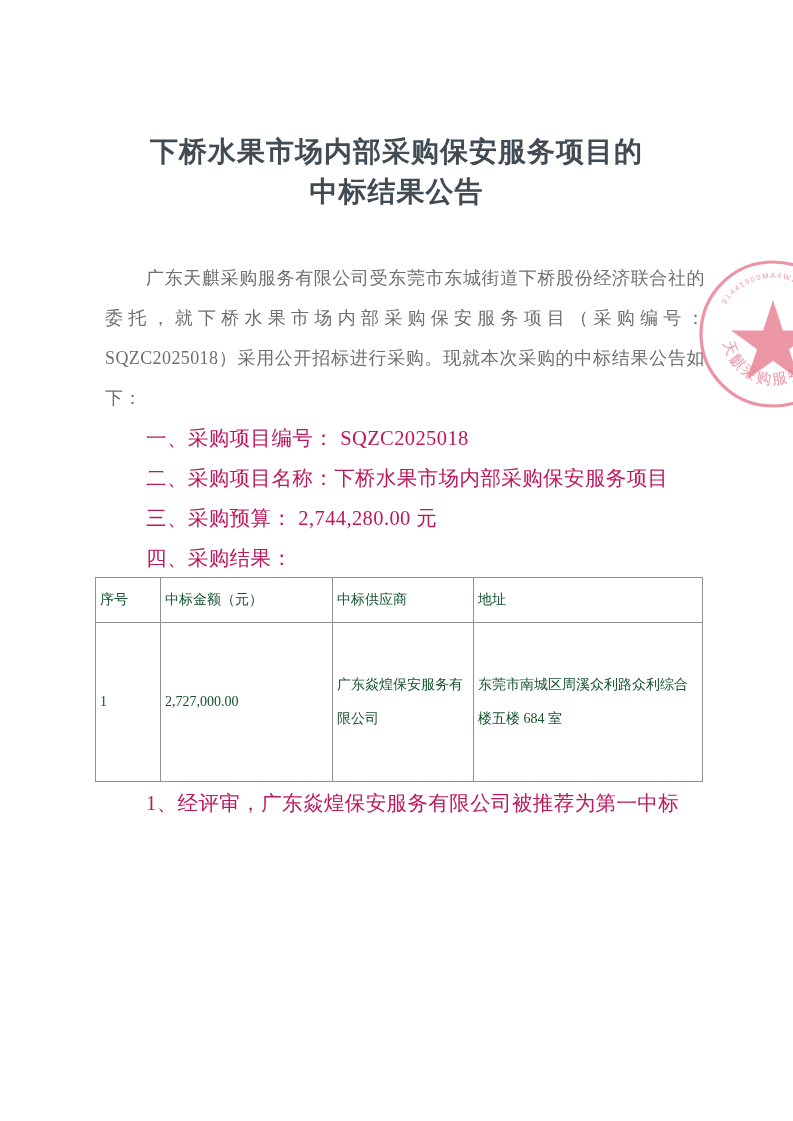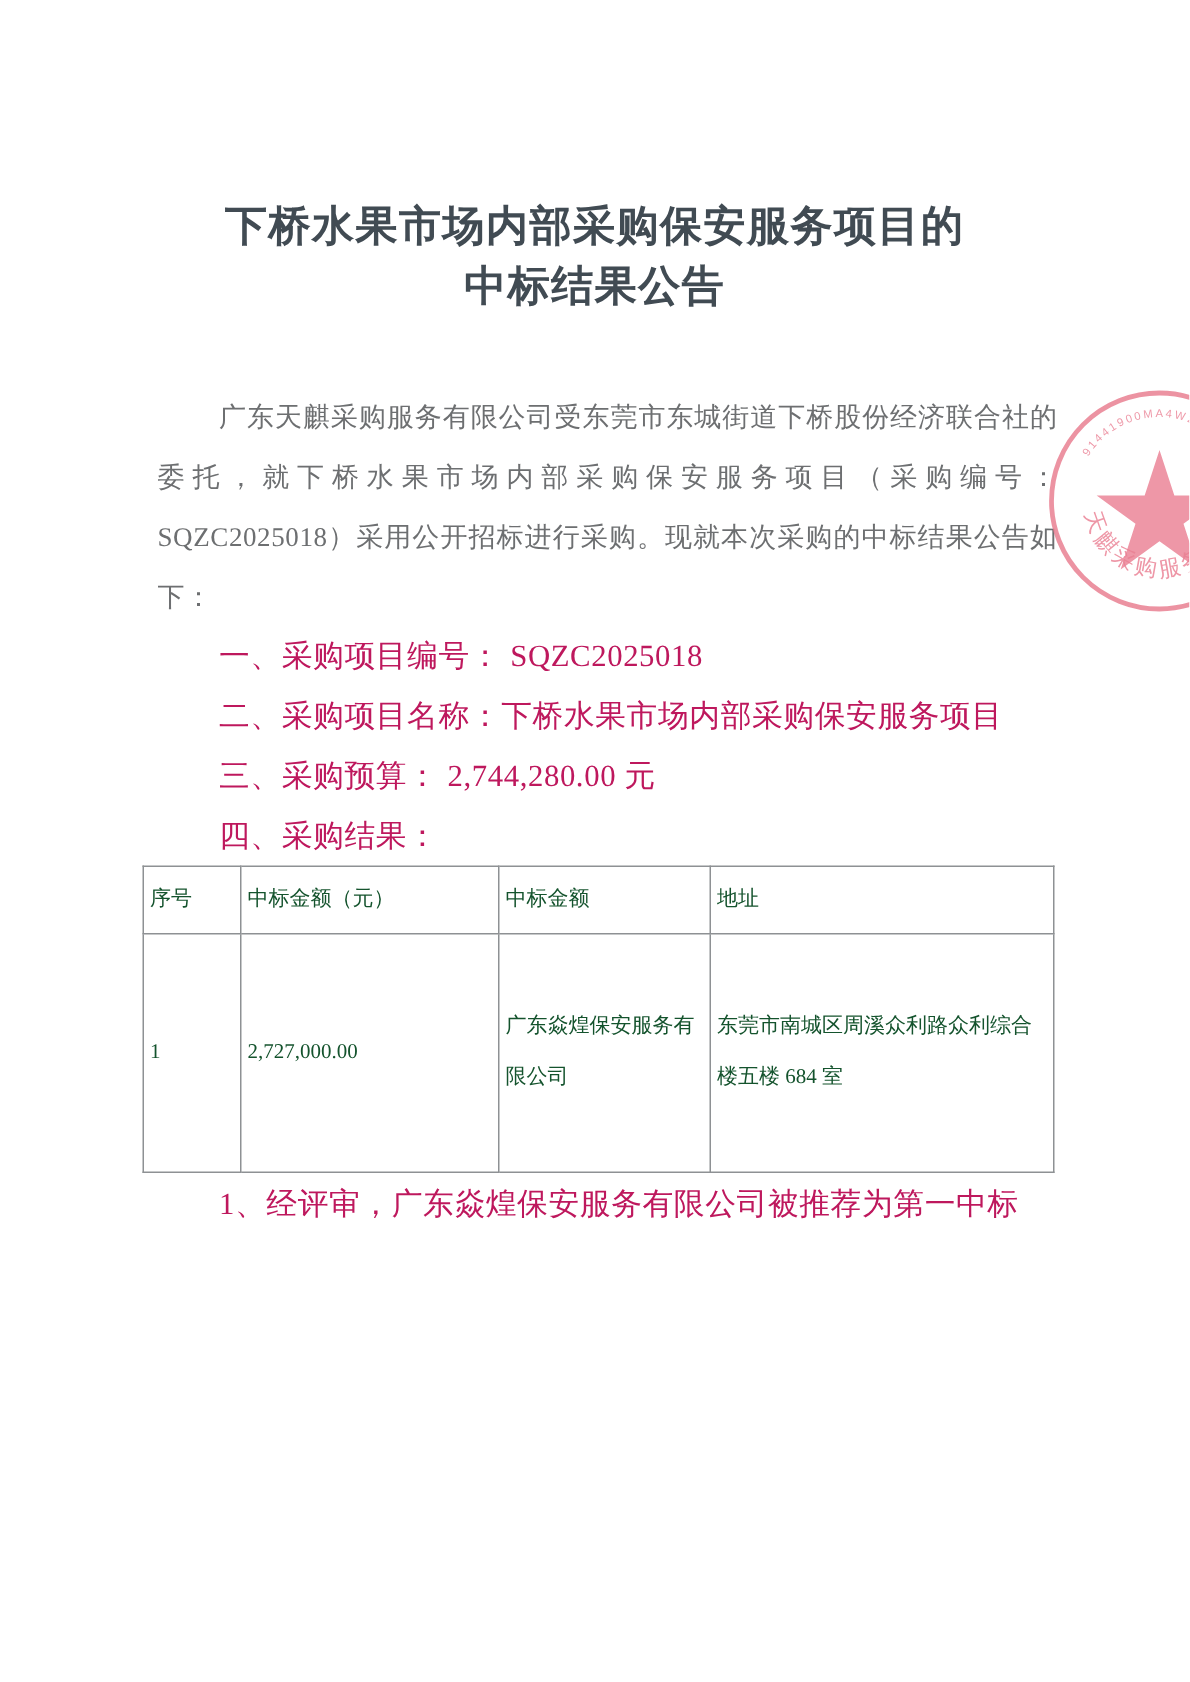--- a/index.html
+++ b/index.html
@@ -172,21 +172,21 @@
       <colgroup>
         <col style="width:65px">
         <col style="width:172px">
         <col style="width:141px">
         <col style="width:229px">
       </colgroup>
       <thead>
         <tr>
           <th>序号</th>
           <th>中标金额（元）</th>
-          <th>中标金额</th>
+          <th>中标供应商</th>
           <th>地址</th>
         </tr>
       </thead>
       <tbody>
         <tr>
           <td class="col-no">1</td>
           <td class="col-amount">2,727,000.00</td>
           <td class="col-supplier">广东焱煌保安服务有限公司</td>
           <td class="col-address">东莞市南城区周溪众利路众利综合楼五楼 684 室</td>
         </tr>

